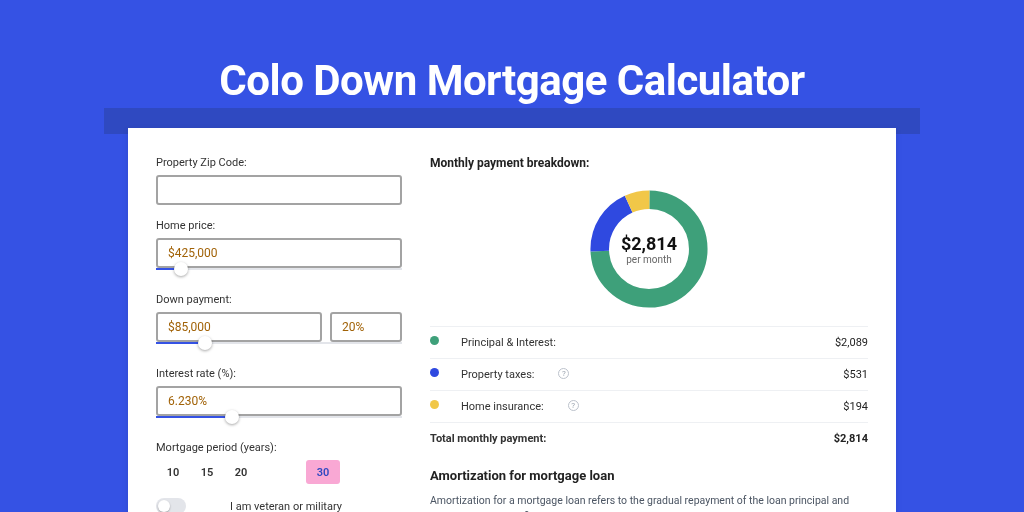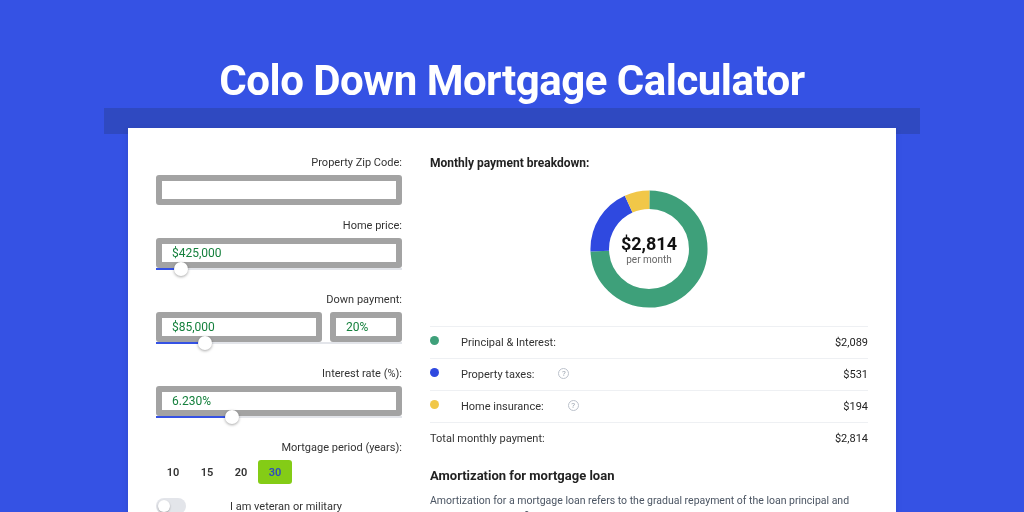--- a/index.html
+++ b/index.html
@@ -25,29 +25,29 @@
     top: 128px;
     bottom: -120px;
     background: #fff;
     box-shadow: 0 2px 6px rgba(0,0,0,0.1);
     display: flex;
     padding: 28px 28px 0 28px;
     gap: 28px;
   }
   .left { width: 246px; flex: 0 0 246px; }
   .right { flex: 1; }
-  .label { font-size: 11px; color: #333; margin-bottom: 6px; font-weight: 400; text-align: right; }
+  .label { font-size: 11px; color: #333; margin-bottom: 6px; font-weight: 400; }
   .input {
     width: 100%;
     height: 30px;
-    border: 6px solid #a3a3a3;
+    border: 2px solid #a3a3a3;
     border-radius: 3px;
     padding: 0 10px;
     font-size: 12px;
-    color: #15803d;
+    color: #a16207;
     background: #fff;
   }
   .slider-track {
     position: relative;
     height: 12px;
     margin-top: -1px;
   }
   .slider-line {
     position: absolute;
     top: 1px; left: 0; right: 0;
@@ -77,21 +77,21 @@
   .period-btn {
     width: 34px; height: 24px;
     border: none;
     background: transparent;
     font-size: 11px;
     font-weight: 600;
     color: #333;
     cursor: pointer;
     border-radius: 3px;
   }
-  .period-btn.active { background: #84cc16; color: #2f49c1; }
+  .period-btn.active { background: #f9a8d4; color: #2f49c1; margin-left: 48px; }
   .toggle-row { display: flex; align-items: center; margin-top: 10px; gap: 8px; }
   .toggle {
     width: 30px; height: 16px;
     background: #e3e5ea;
     border-radius: 8px;
     position: relative;
   }
   .toggle::after {
     content: "";
     position: absolute;
@@ -118,21 +118,21 @@
     display: flex; align-items: center; justify-content: space-between;
     padding: 9px 0;
     border-top: 1px solid #eef0f3;
     font-size: 11px;
   }
   .legend-row:first-of-type { border-top: none; }
   .legend-left { display: flex; align-items: flex-start; gap: 22px; }
   .dot { width: 9px; height: 9px; border-radius: 50%; }
   .legend-label { color: #333; }
   .legend-val { color: #222; font-weight: 400; }
-  .legend-total .legend-label, .legend-total .legend-val { font-weight: 400; }
+  .legend-total .legend-label, .legend-total .legend-val { font-weight: 700; }
   .info-icon {
     width: 11px; height: 11px; border: 1px solid #bcc2cc; border-radius: 50%;
     font-size: 8px; line-height: 9px; text-align: center; color: #9aa3af;
     display: inline-block; margin-left: 2px;
   }
 
   .amort-title { font-size: 13px; font-weight: 700; color: #222; margin-top: 14px; margin-bottom: 10px; }
   .amort-text { font-size: 10.5px; color: #4b5563; line-height: 1.5; }
 </style>
 </head>

